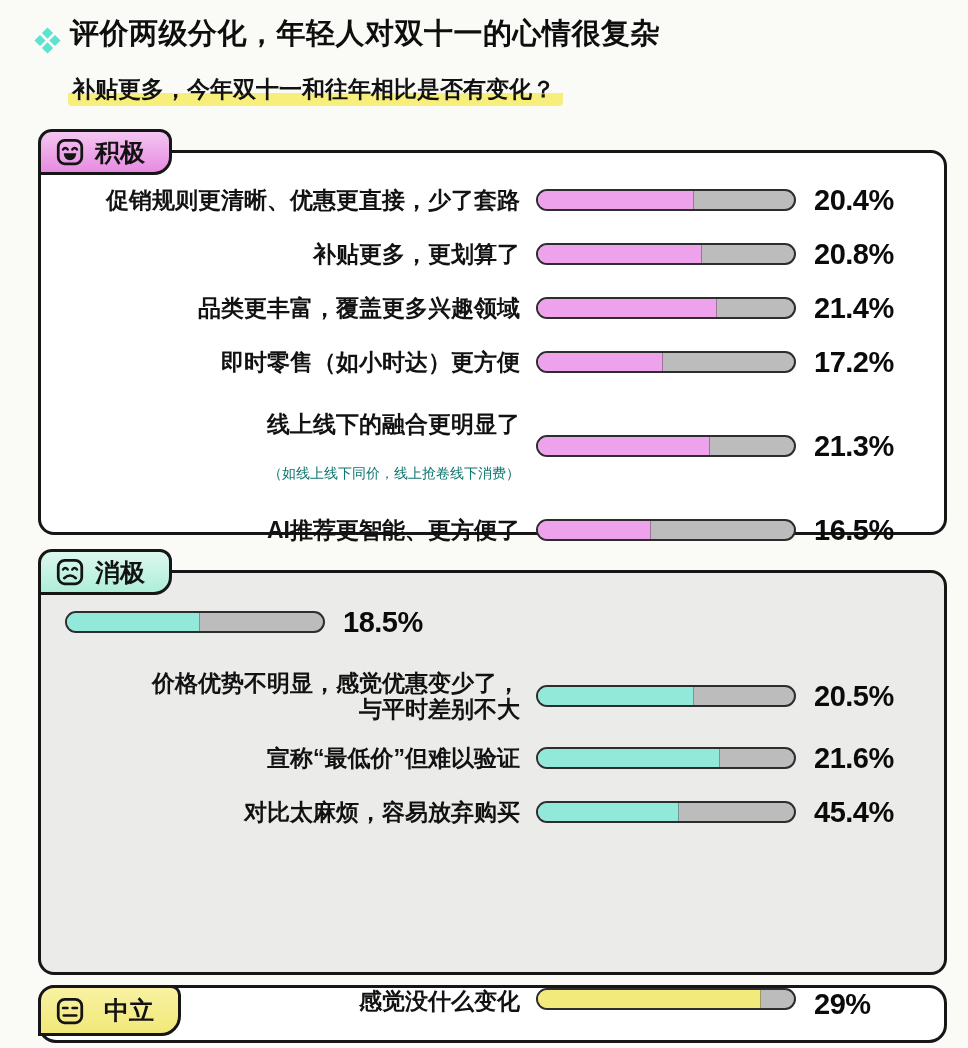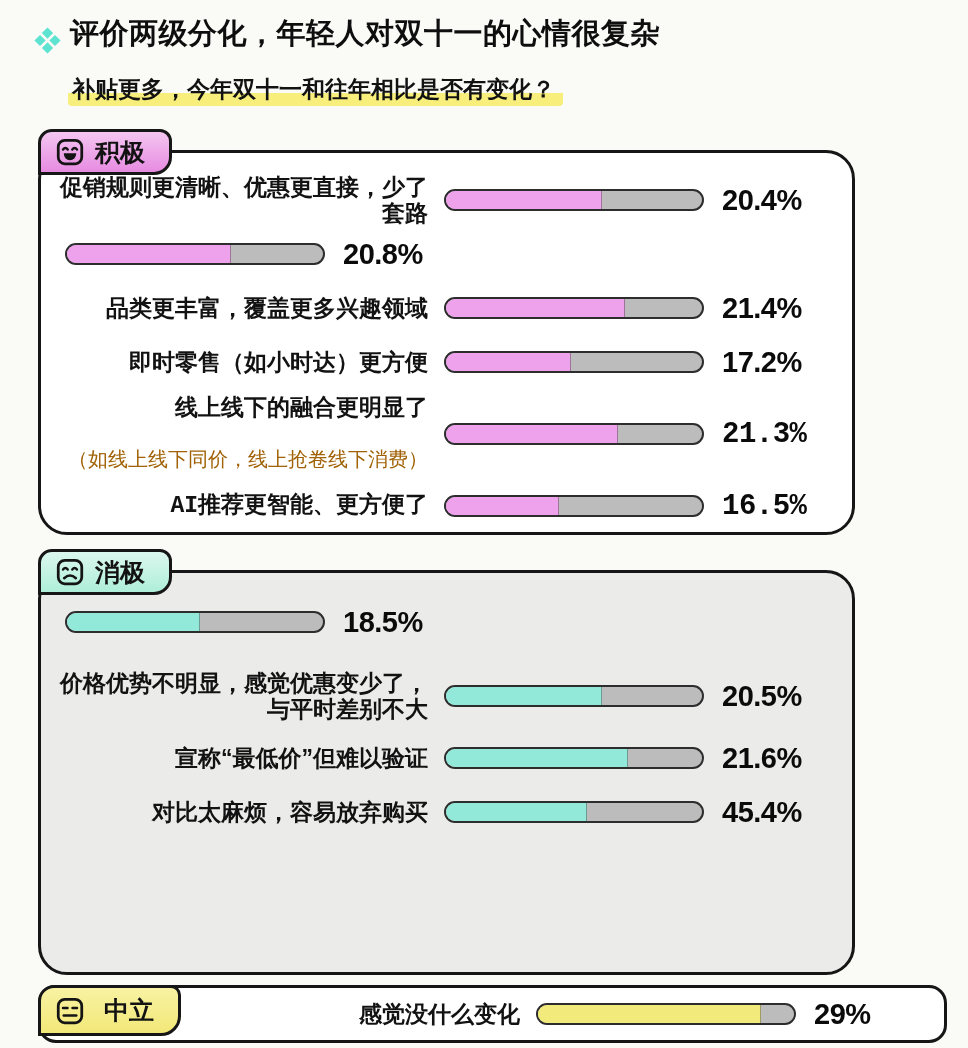--- a/index.html
+++ b/index.html
@@ -21,69 +21,69 @@
     padding:0 8px 4px 4px;
     background-image:linear-gradient(#f8ee7c,#f8ee7c);
     background-repeat:no-repeat;
     background-size:100% 13px;
     background-position:0 100%;
     border-radius:4px;
   }
 
   
   .card {
-    position:absolute; left:38px; width:817px;
-    background:#ffffff; border:3px solid #161616; border-radius:29px;
+    position:absolute; left:38px; width:909px;
+    background:#ffffff; border:3px solid #161616; border-radius:16px;
   }
   .card.positive { top:150px; height:385px; padding:20px 10px 0 8px; }
   .card.negative { top:570px; height:405px; padding:22px 10px 0 8px; background:#ebebea; }
 
   .tab {
     position:absolute; top:-24px; left:-3px; height:46px; z-index:3;
     display:flex; align-items:center; gap:10px;
     padding:0 24px 0 14px;
     border:3px solid #161616; border-radius:14px 12px 18px 0;
     font-size:25px; font-weight:800; color:#121212;
   }
   .tab.pink   { background:linear-gradient(180deg,#f4c6f1 0%,#e78be1 100%); }
   .tab.mint   { background:linear-gradient(180deg,#dcf8ee 0%,#aeeed9 100%); }
   .tab.yellow { background:linear-gradient(180deg,#f8f2a3 0%,#f2e878 100%);gap:19px; }
   .face { width:30px; height:30px; flex:0 0 auto; }
 
   
   .row { display:flex; align-items:center; height:54px; }
   .row.tall { height:70px; }
-  .row.mt6  { margin-top:10px;font-family:Liberation Mono, monospace; }
+  .row.mt6  { margin-top:22px; }
   .row.mt12 { margin-top:12px; }
   .row-label {
     flex:1; text-align:right; font-size:23px; font-weight:700;
     color:#121212; white-space:pre-line; line-height:1.15;
   }
-  .sublabel { font-size:20px; color:#a16207; font-weight:500; margin-top:2px; line-height:1.1; }
+  .sublabel { font-size:14px; color:#0f766e; font-weight:500; margin-top:2px; line-height:1.1; }
   .bar {
     flex:0 0 260px; height:22px; margin-left:16px;
     background:#bcbcbc; border:2px solid #2d2d2d; border-radius:13px;
     overflow:hidden; position:relative;
   }
   .bar-fill { height:100%; border-right:1px solid rgba(60,60,60,.45); }
   .fill-pos { background:#efa2ec; }
   .fill-neg { background:#93e9d9; }
   .fill-neu { background:#f2ea7a; }
   .row-pct {
     flex:0 0 120px; margin-left:18px;
     font-size:29px; font-weight:800; color:#0b0b0b; letter-spacing:-0.5px;
   }
 
   
   .banner {
     position:absolute; left:38px; top:985px; width:909px; height:58px;
     background:#ffffff; border:3px solid #161616; border-radius:18px;
   }
   .banner .tab { top:-3px; left:-3px; height:51px; border-radius:16px 10px 20px 0; }
-  .banner-row { position:absolute; inset:0; display:flex; align-items:center; padding-right:10px; }
+  .banner-row { position:absolute; inset:0; display:flex; align-items:flex-start; padding-right:10px; }
 </style>
 </head>
 <body>
 
 <div class="canvas">
 
   <div class="title-row">
     <svg class="title-icon" viewBox="0 0 26 26">
       <path fill="#5fe3d1" d="M13 0.4 L18.4 5.8 L13 11.2 L7.6 5.8 Z
                              M0.4 13 L5.8 7.6 L11.2 13 L5.8 18.4 Z
@@ -108,20 +108,21 @@
     </div>
 
     <div class="row">
       <div class="row-label">促销规则更清晰、优惠更直接，少了套路</div>
       <div class="bar">
           <div class="bar-fill fill-pos" style="width: 61%;"></div>
         </div>
       <div class="row-pct">20.4%</div>
     </div>
     <div class="row">
+      <div class="row-label">补贴更多，更划算了</div>
       <div class="bar">
           <div class="bar-fill fill-pos" style="width: 64%;"></div>
         </div>
       <div class="row-pct">20.8%</div>
     </div>
     <div class="row">
       <div class="row-label">品类更丰富，覆盖更多兴趣领域</div>
       <div class="bar">
           <div class="bar-fill fill-pos" style="width: 70%;"></div>
         </div>

